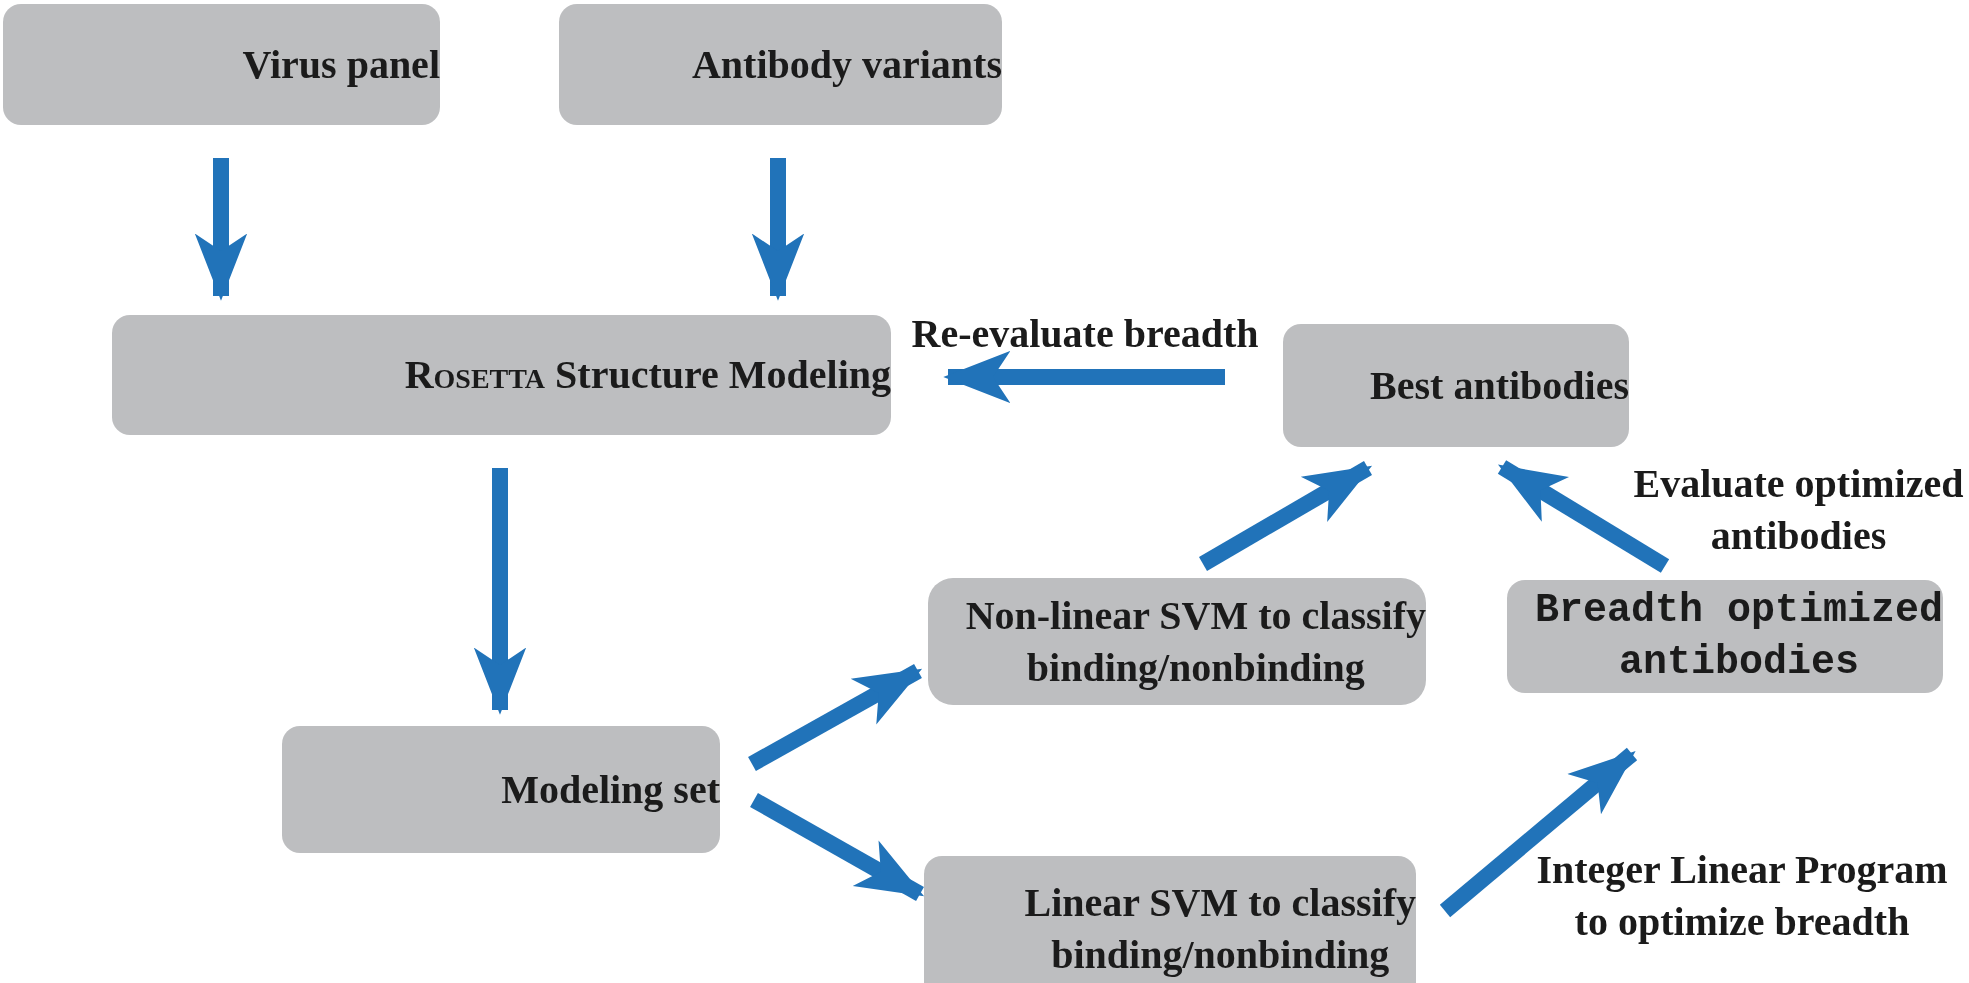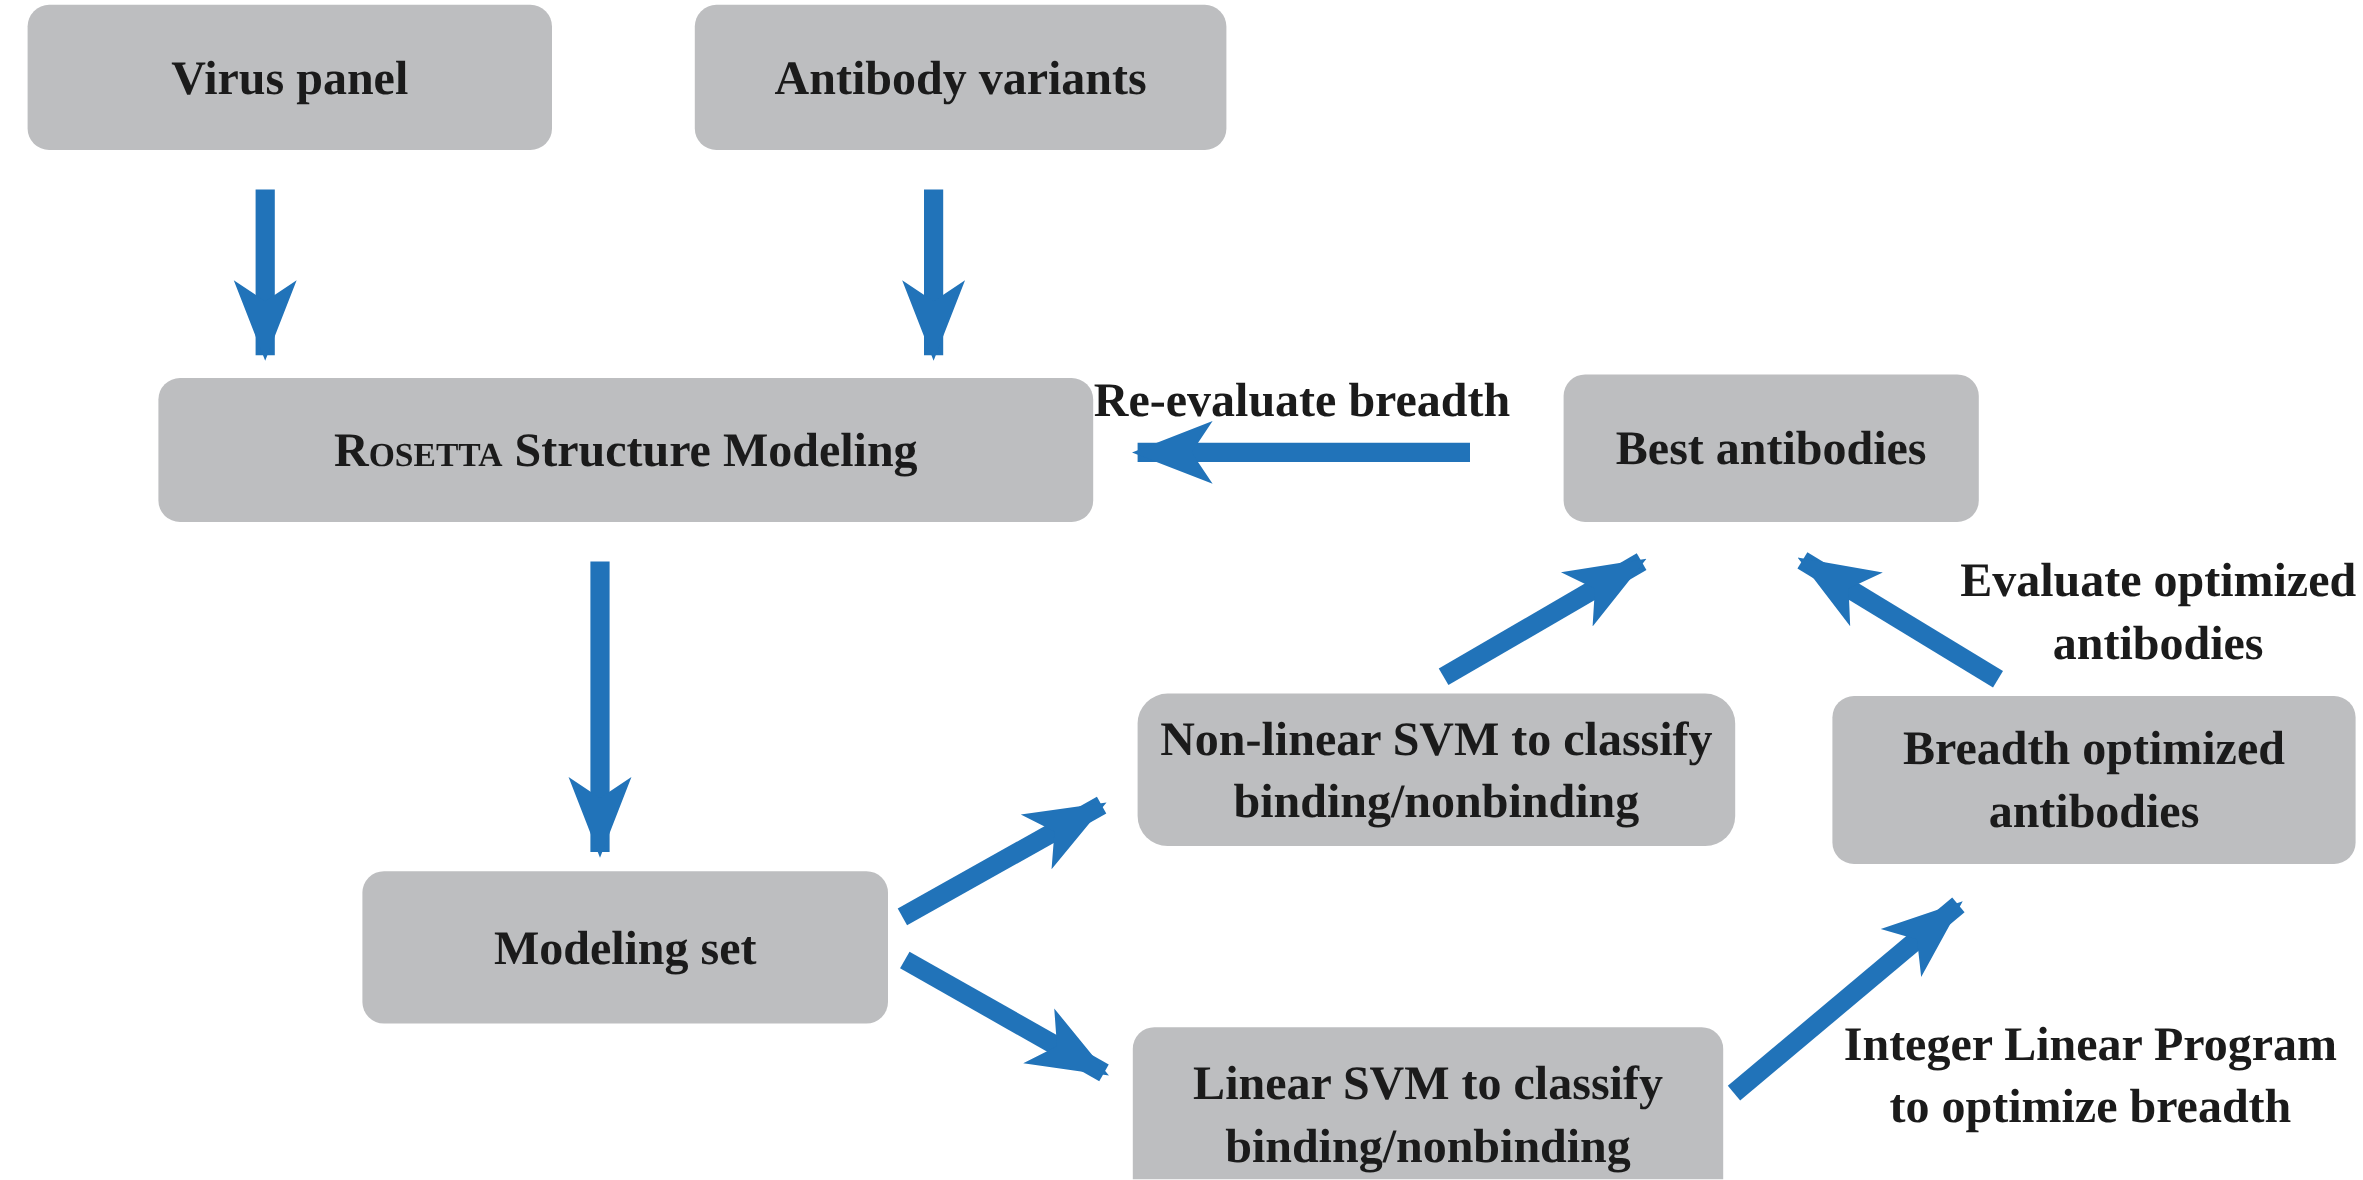--- a/index.html
+++ b/index.html
@@ -14,26 +14,25 @@
     width:1969px;height:983px;
     background:var(--bg);
     overflow:hidden;
     font-family:"Liberation Serif","DejaVu Serif",serif;
     color:var(--ink);
   }
   .node{
     position:absolute;
     background:var(--box-fill);
     border-radius:18px;
-    display:flex;align-items:center;justify-content:center;
+    display:flex;align-items:center;justify-content:flex-end;
     text-align:center;
     font-weight:bold;
     font-size:40px;
     line-height:1.3;
-    margin-left:20px;
   }
   .node span{white-space:pre-line;}
   .sc{font-variant:small-caps;}
   .alabel{
     position:absolute;
     font-weight:bold;
     font-size:40px;
     line-height:1.3;
     text-align:center;
     white-space:pre-line;
@@ -69,39 +68,39 @@
   </div>
 
   <div class="node" style="left:112px;top:315px;width:779px;height:120px;">
     <span><span class="sc">Rosetta</span><span> Structure Modeling</span></span>
   </div>
 
   <div class="node" style="left:559px;top:4px;width:443px;height:121px;">
     <span>Antibody variants</span>
   </div>
 
-  <div class="node" style="left:1283px;top:312px;width:346px;height:123px;">
+  <div class="node" style="left:1283px;top:324px;width:346px;height:123px;">
     <span>Best antibodies</span>
   </div>
 
   <div class="node" style="left:282px;top:726px;width:438px;height:127px;">
     <span>Modeling set</span>
   </div>
 
   <div class="node" style="left:928px;top:578px;width:498px;height:127px;border-radius:25px;">
     <span>Non-linear SVM to classify
 binding/nonbinding</span>
   </div>
 
   <div class="node" style="left:924px;top:856px;width:492px;height:146px;">
     <span>Linear SVM to classify
 binding/nonbinding</span>
   </div>
 
-  <div class="node" style="left:1507px;top:580px;width:436px;height:140px;">
+  <div class="node" style="left:1507px;top:580px;width:436px;height:113px;font-family:Liberation Mono, monospace;">
     <span>Breadth optimized
 antibodies</span>
   </div>
 
   <div class="alabel" style="left:905px;top:308px;width:360px;">Re-evaluate breadth</div>
 
   <div class="alabel" style="left:1628px;top:458px;width:341px;">Evaluate optimized
 antibodies</div>
 
   <div class="alabel" style="left:1528px;top:844px;width:428px;">Integer Linear Program

